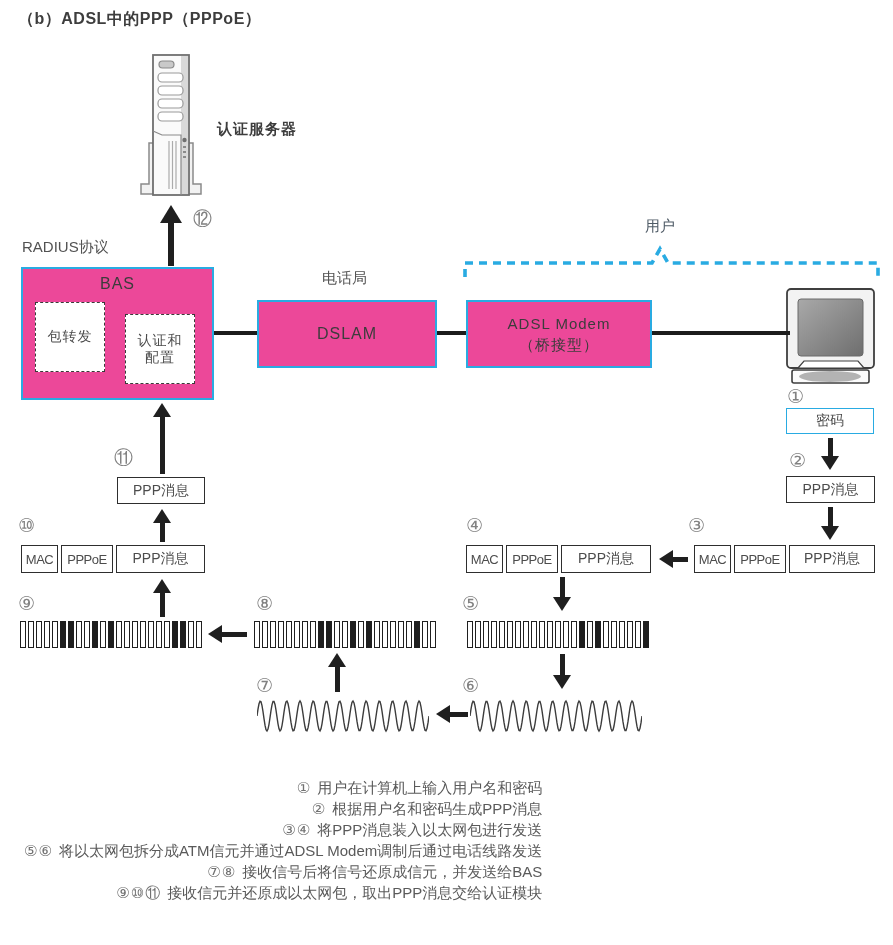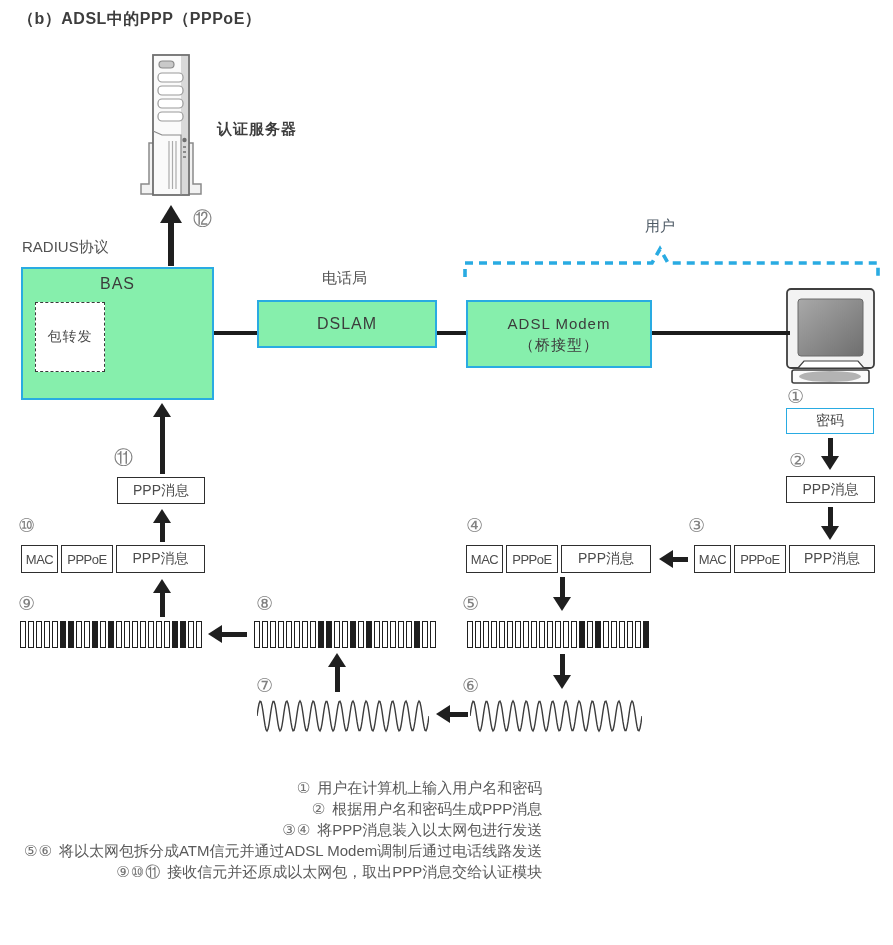--- a/index.html
+++ b/index.html
@@ -9,21 +9,21 @@
     color:#4c4c4c;overflow:hidden;
   }
   .abs{position:absolute;}
   
   .title{font-size:16px;font-weight:bold;color:#3d3d3d;letter-spacing:.5px;}
   .lbl{font-size:15px;color:#525252;}
   .lbl-bold{font-size:15px;font-weight:bold;color:#3d3d3d;letter-spacing:1px;}
   .stepnum{font-size:19px;color:#828282;line-height:1;}
   
   .bluebox{
-    background:#86efac;border:2px solid #29abe2;box-sizing:border-box;
+    background:#ec4899;border:2px solid #29abe2;box-sizing:border-box;
     display:flex;align-items:center;justify-content:center;flex-direction:column;
     color:#3c3c3c;font-size:16px;letter-spacing:1px;
   }
   .dashedbox{
     background:#ffffff;border:1.6px dashed #3a3a3a;box-sizing:border-box;
     display:flex;align-items:center;justify-content:center;flex-direction:column;
     font-size:14px;color:#4c4c4c;line-height:1.25;
   }
   
   .databox{
@@ -84,24 +84,28 @@
   </div>
   <div class="abs stepnum" style="left:193px;top:209px;">⑫</div>
 
   <div class="abs lbl" style="left:22px;top:238px;">RADIUS协议</div>
 
   <div class="abs bluebox" style="left:21px;top:267px;width:193px;height:133px;justify-content:flex-start;">
     <div style="margin-top:6px;font-size:16px;">BAS</div>
     <div class="dashedbox" style="position:absolute;left:12px;top:33px;width:70px;height:70px;">
       <span>包转发</span>
     </div>
+    <div class="dashedbox" style="position:absolute;left:102px;top:45px;width:70px;height:70px;">
+      <span>认证和</span>
+      <span>配置</span>
+    </div>
   </div>
 
   <div class="abs lbl" style="left:322px;top:269px;">电话局</div>
-  <div class="abs bluebox" style="left:257px;top:300px;width:180px;height:48px;">
+  <div class="abs bluebox" style="left:257px;top:300px;width:180px;height:68px;">
     <span>DSLAM</span>
   </div>
 
   <div class="abs bluebox" style="left:466px;top:300px;width:186px;height:68px;font-size:15px;line-height:1.4;">
     <span>ADSL Modem</span>
     <span>（桥接型）</span>
   </div>
 
   <div class="abs lbl" style="left:645px;top:217px;color:#4f5b66;">用户</div>
   <svg class="abs" style="left:460px;top:243px;" width="425" height="40" viewBox="0 0 425 40">
@@ -318,16 +322,17 @@
   <div>
     <div class="head head-up" style="left:153px;top:403px;"></div>
     <div class="stem-v" style="left:160px;top:415px;height:59px;"></div>
   </div>
 
   <div class="legend">
     <div class="legend-row"><span class="legend-num">①</span><span>用户在计算机上输入用户名和密码</span></div>
     <div class="legend-row"><span class="legend-num">②</span><span>根据用户名和密码生成PPP消息</span></div>
     <div class="legend-row"><span class="legend-num">③④</span><span>将PPP消息装入以太网包进行发送</span></div>
     <div class="legend-row"><span class="legend-num">⑤⑥</span><span>将以太网包拆分成ATM信元并通过ADSL Modem调制后通过电话线路发送</span></div>
+    <div class="legend-row"><span class="legend-num">⑦⑧</span><span>接收信号后将信号还原成信元，并发送给BAS</span></div>
     <div class="legend-row"><span class="legend-num">⑨⑩⑪</span><span>接收信元并还原成以太网包，取出PPP消息交给认证模块</span></div>
   </div>
 
 </div>
 
 </body></html>

